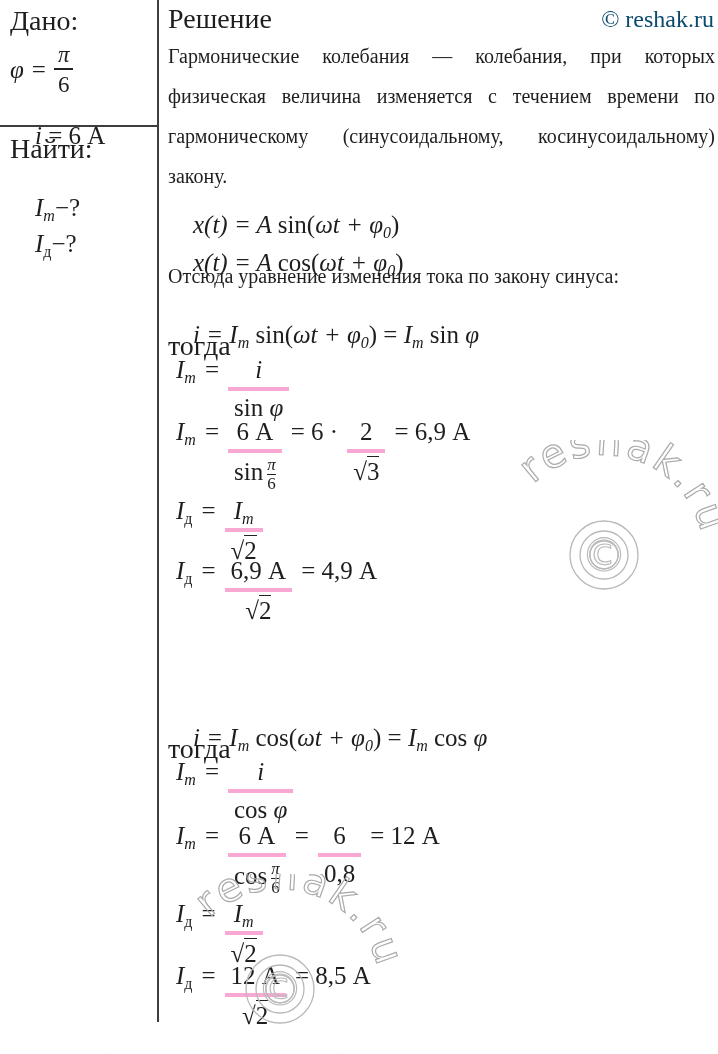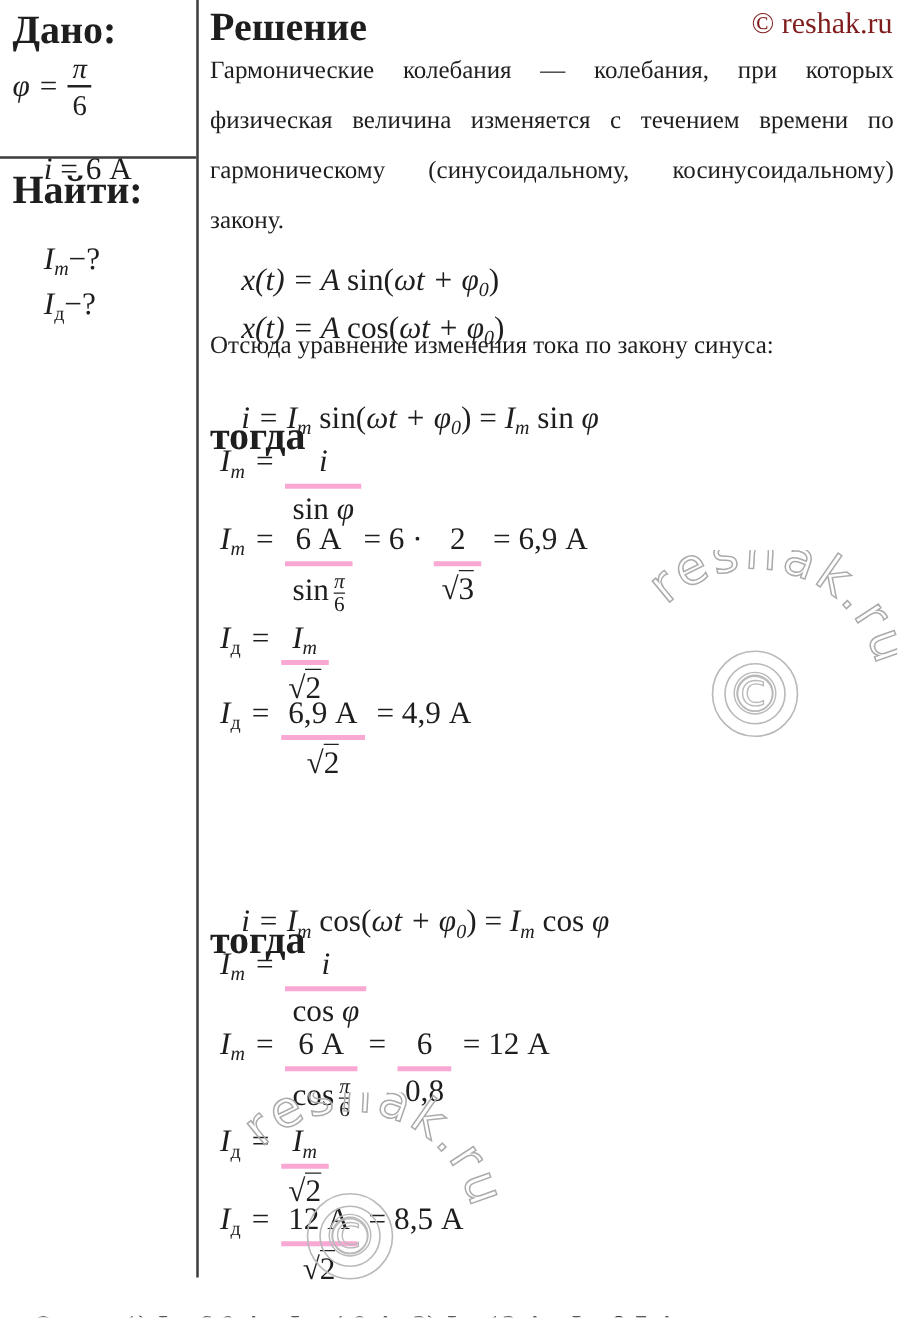--- a/index.html
+++ b/index.html
@@ -3,23 +3,23 @@
 <meta charset="utf-8">
 <style>
   html,body{margin:0;padding:0;background:#ffffff;}
   .page{
     position:relative;width:718px;height:1054px;background:#ffffff;overflow:hidden;
     font-family:"Liberation Serif","DejaVu Serif",serif;color:#1e1e1e;
   }
   .vdiv{position:absolute;left:157px;top:0;width:2px;height:1022px;background:#3d3d3d;}
   .hdiv{position:absolute;left:0;top:125px;width:157px;height:2px;background:#3d3d3d;}
 
-  .copyright{position:absolute;right:4px;top:6px;font-size:24px;color:#7f1d1d;}
-
-  .txt{position:absolute;font-size:32px;line-height:1.2;font-weight:bold;}
+  .copyright{position:absolute;right:4px;top:6px;font-size:24px;color:#0c4a6e;}
+
+  .txt{position:absolute;font-size:28px;line-height:1.2;}
   .eqline{position:absolute;font-size:25px;white-space:pre-wrap;}
   .para{position:absolute;left:168px;width:547px;font-size:20px;}
   .just{text-align:justify;line-height:40px;}
   .norm{text-align:left;line-height:38px;}
 
   .it{font-style:italic;}
   .rm{font-style:normal;}
   sub{font-size:16px;font-style:italic;line-height:0;vertical-align:-5px;}
   sub.rm{font-style:normal;}
   .nowrap{white-space:nowrap;display:inline-block;}

